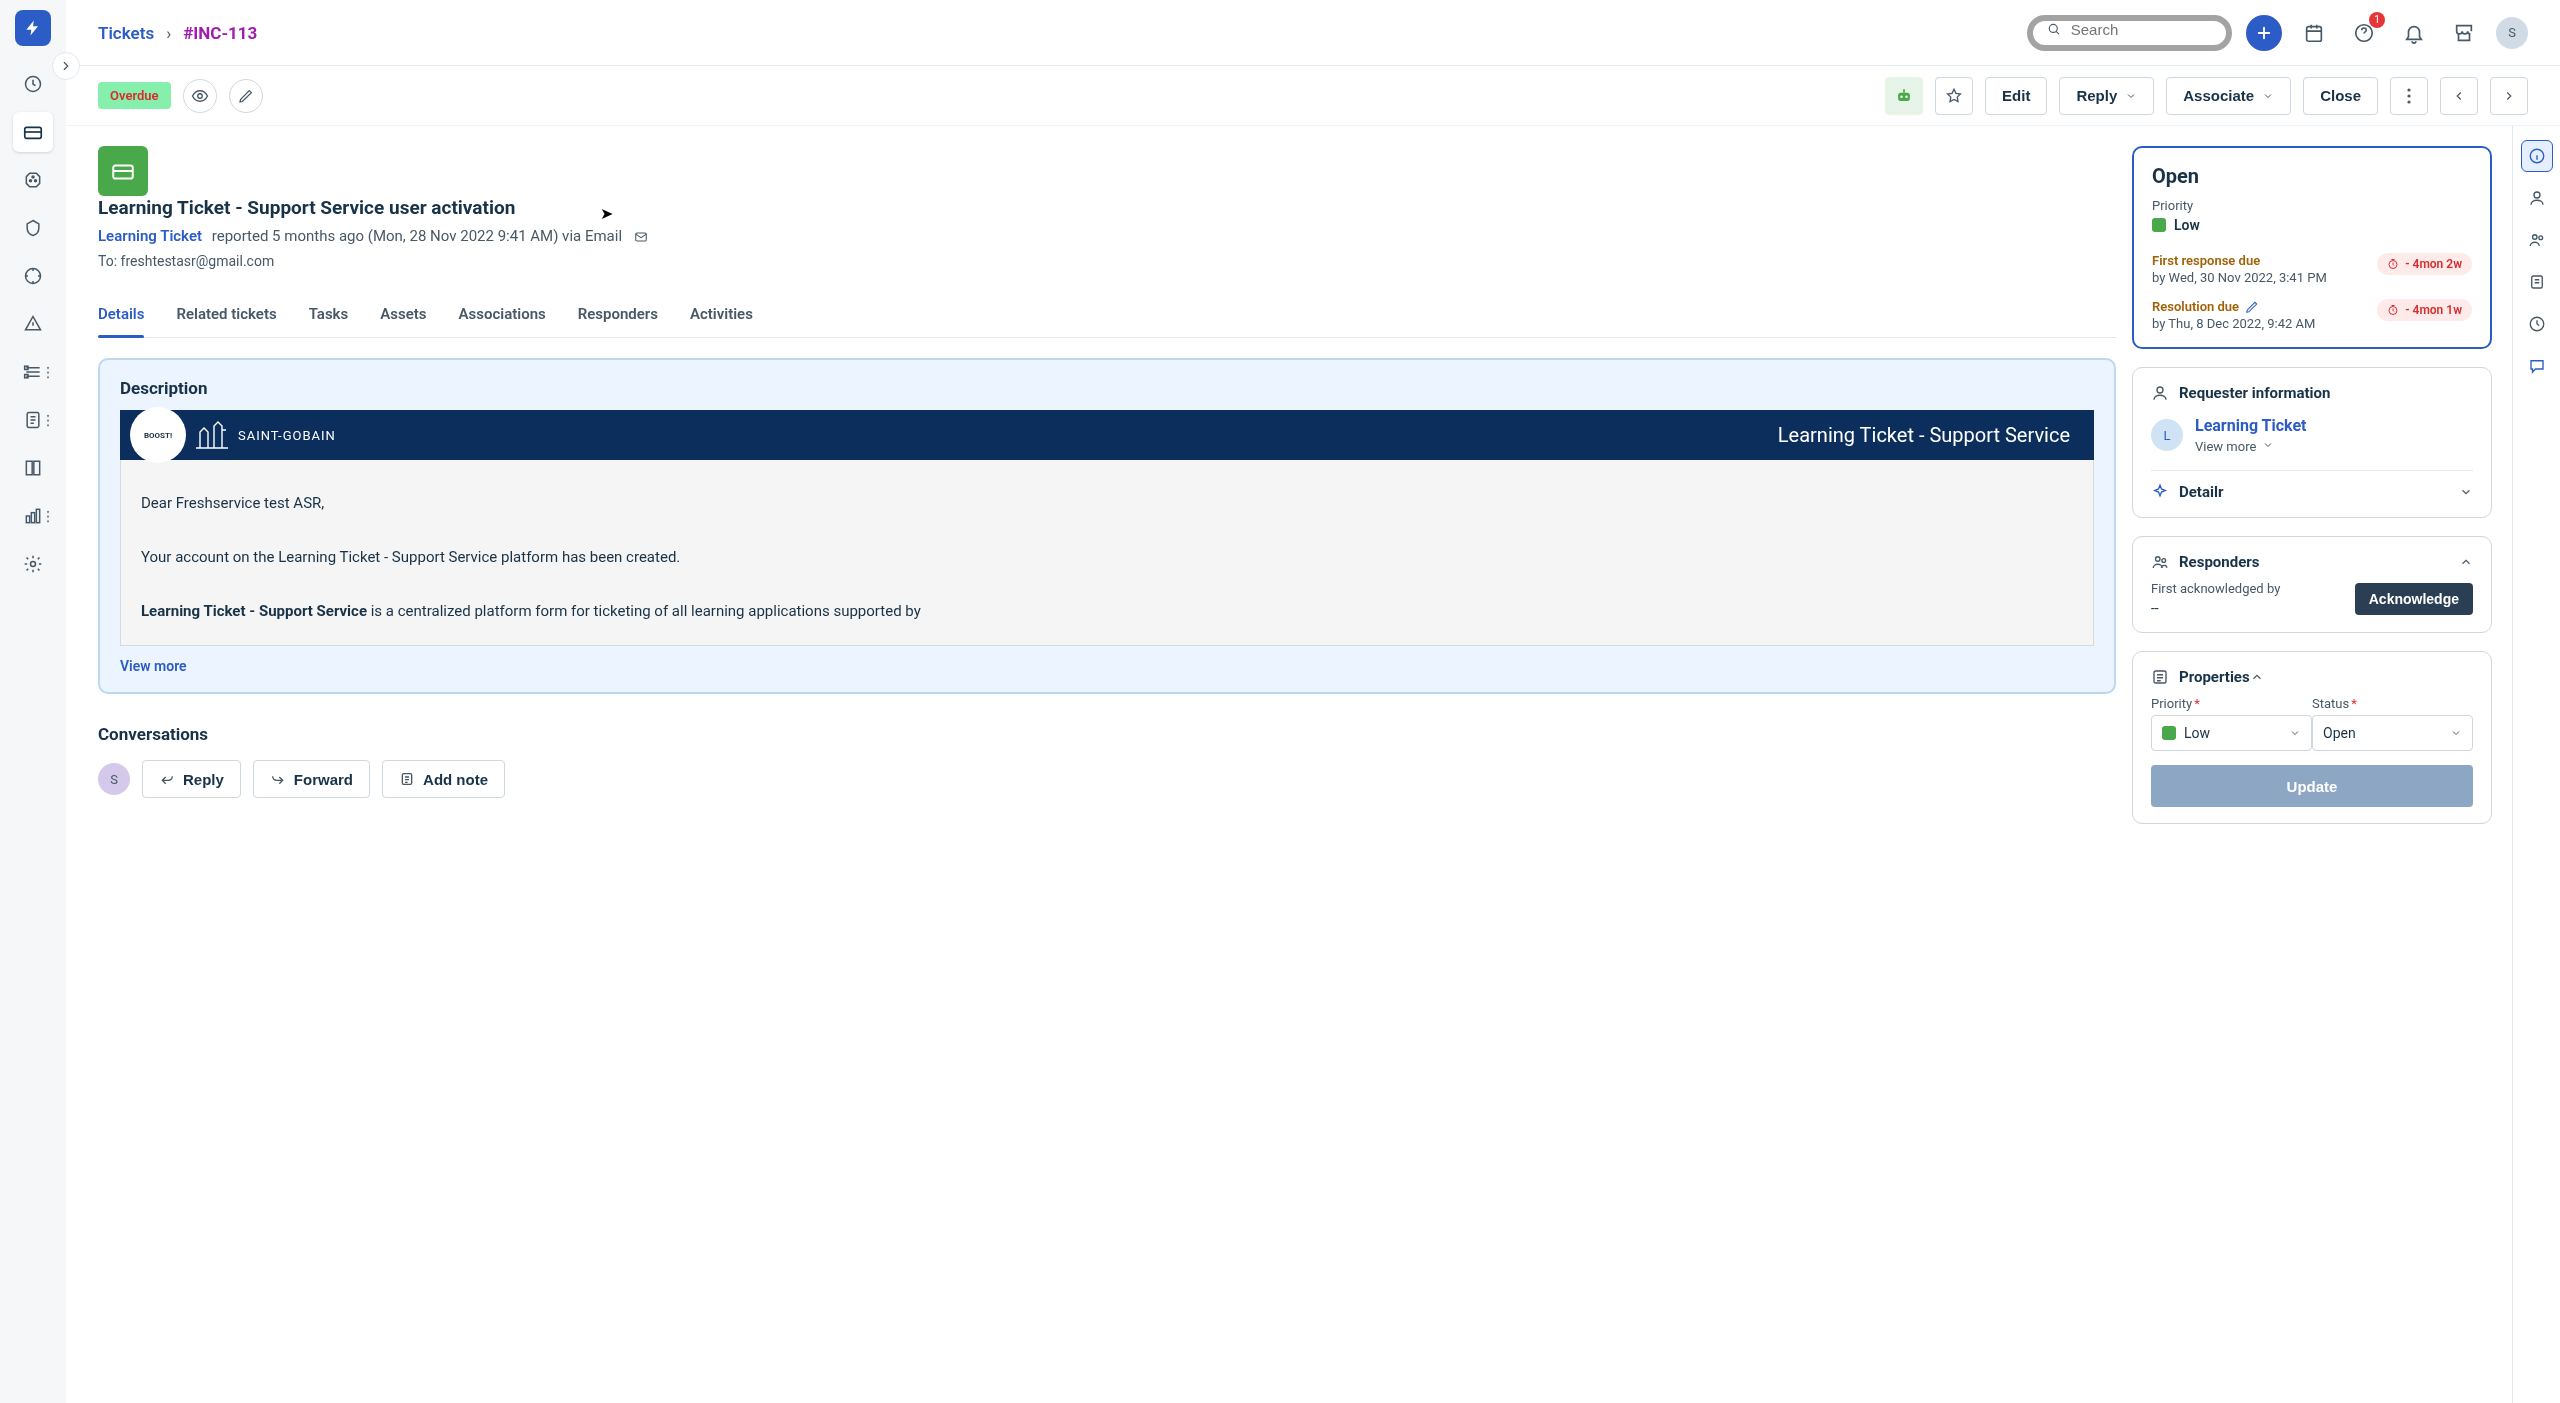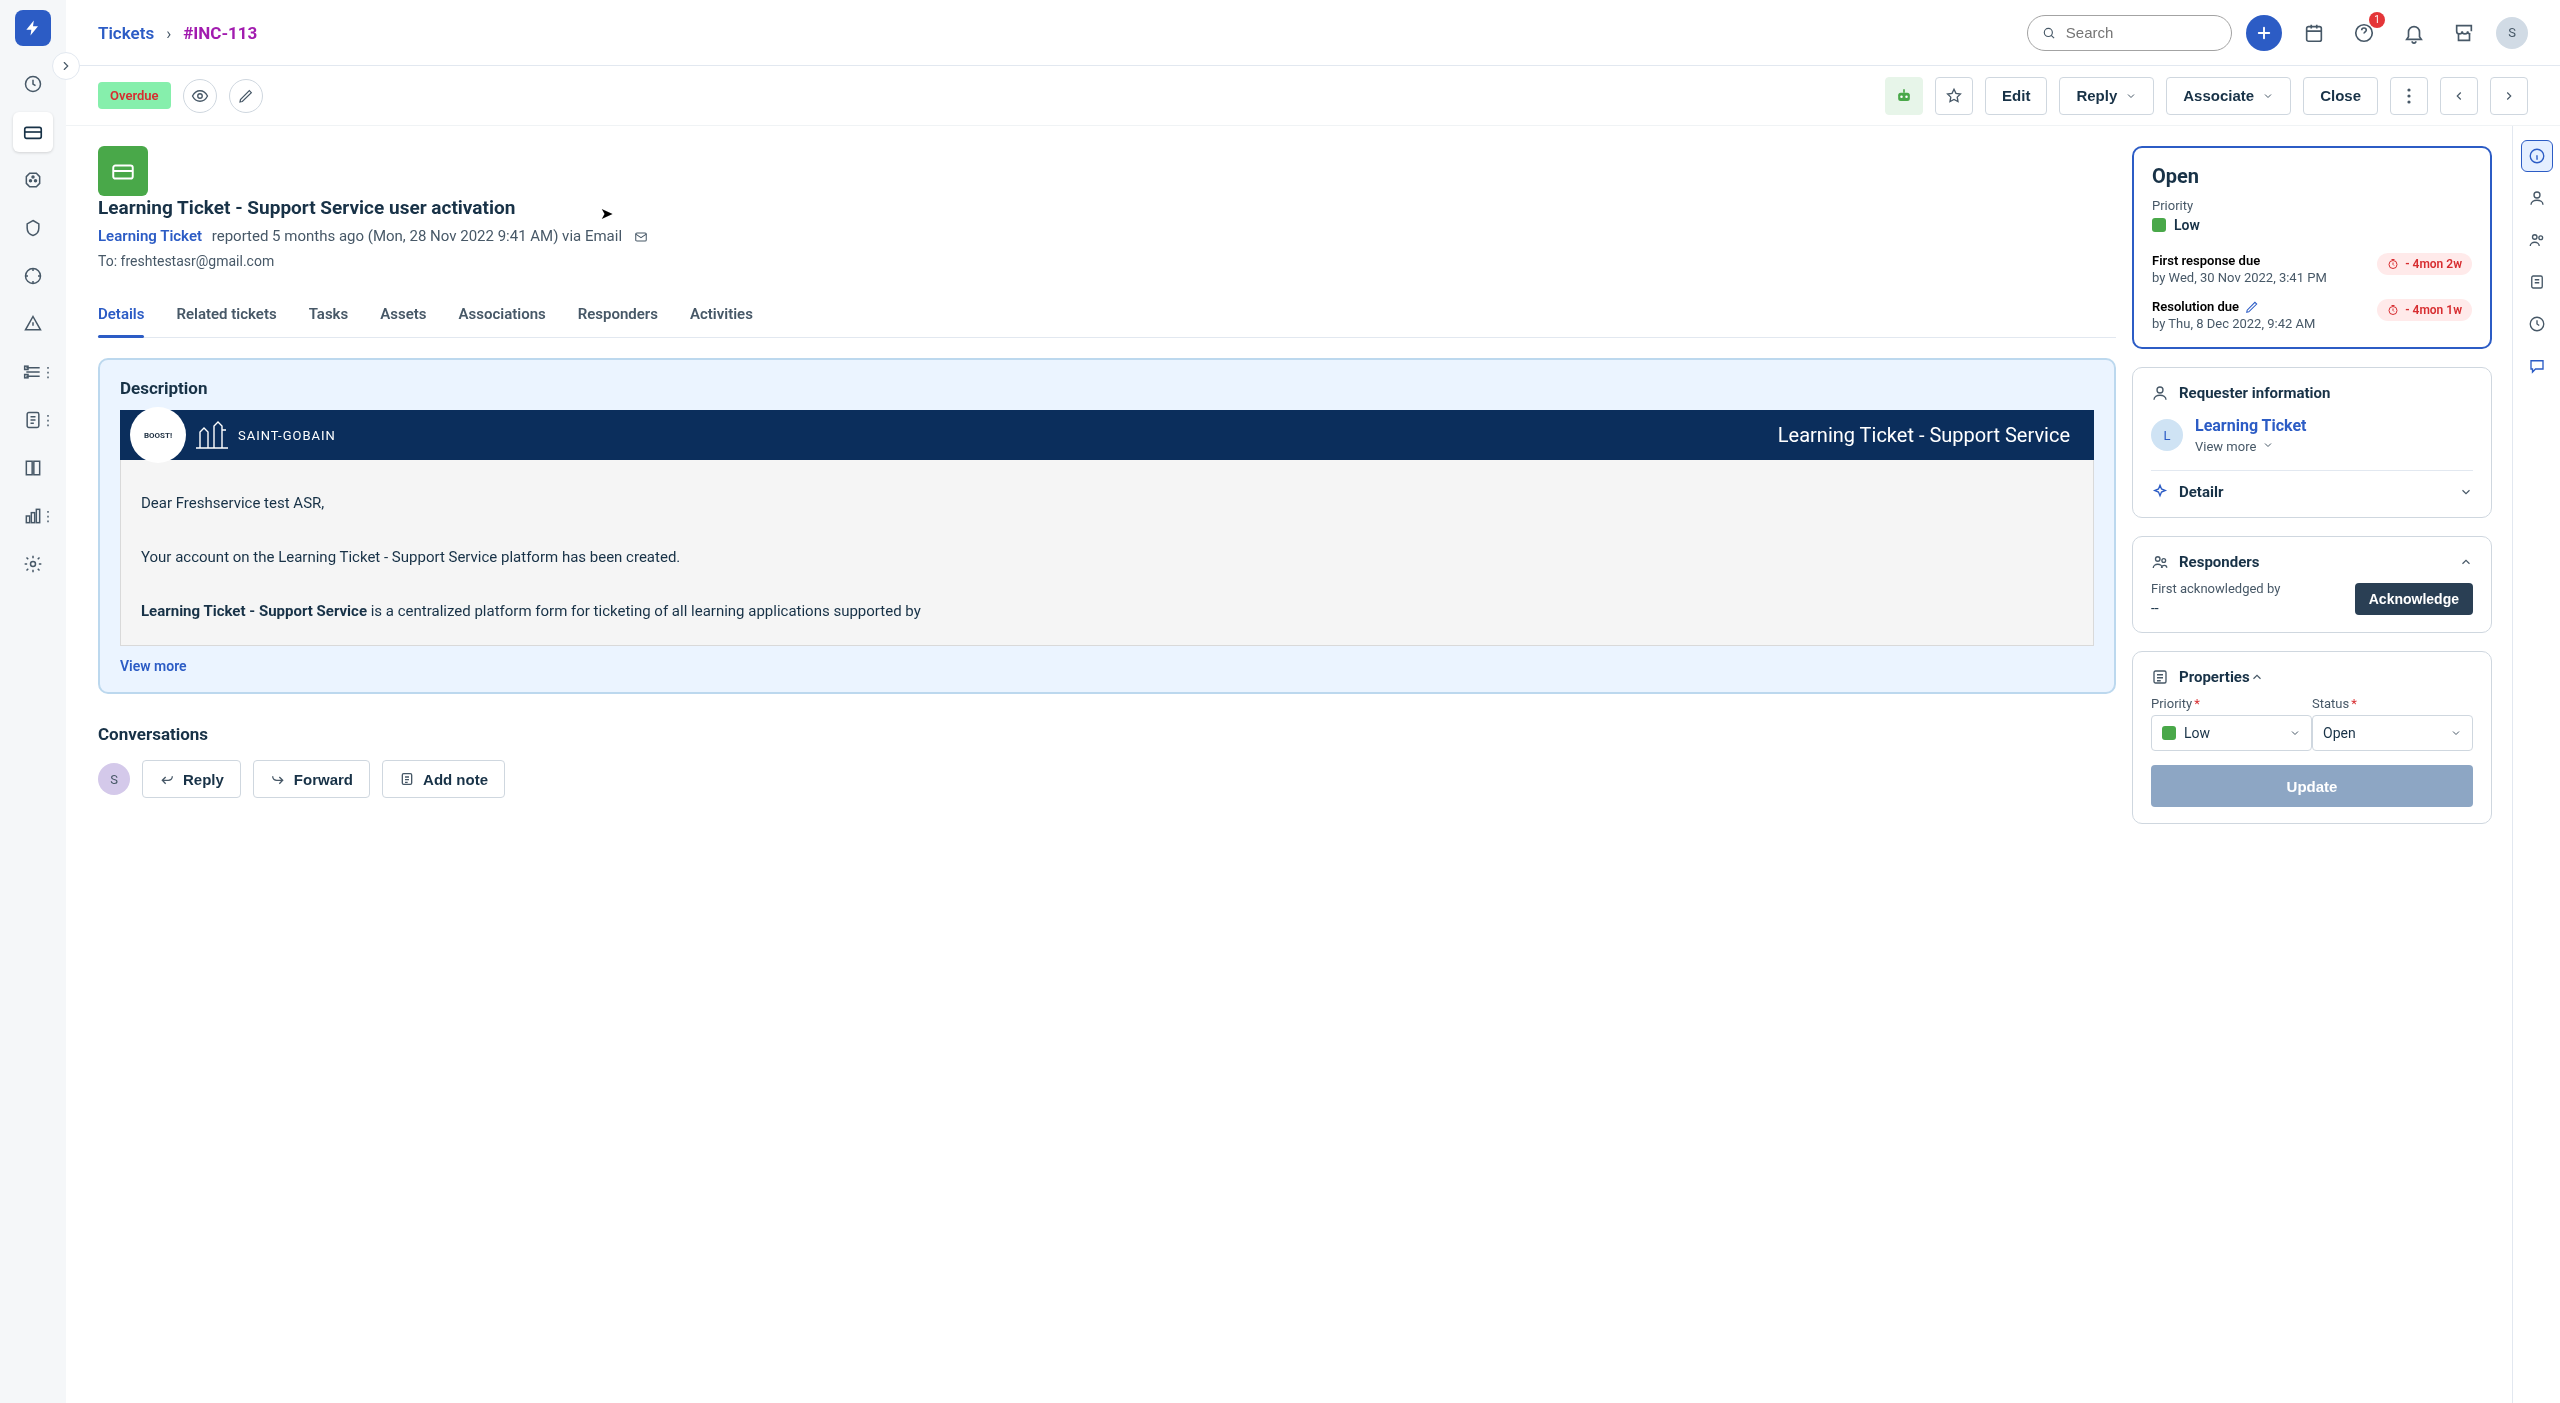--- a/index.html
+++ b/index.html
@@ -16,21 +16,21 @@
 .leftnav .expand-btn { position: absolute; top: 52px; right: -14px; width: 28px; height: 28px; background: #fff; border: 1px solid #e2e8f0; border-radius: 50%; display: flex; align-items: center; justify-content: center; cursor: pointer; z-index: 5; }
 
 
 .main { flex: 1; display: flex; flex-direction: column; min-width: 0; }
 .topbar { height: 66px; border-bottom: 1px solid #e2e8f0; display: flex; align-items: center; padding: 0 32px; gap: 14px; }
 .breadcrumb { display: flex; align-items: center; gap: 12px; font-size: 17px; }
 .breadcrumb .crumb-link { color: #2c5cc5; font-weight: 600; cursor: pointer; }
 .breadcrumb .chev { color: #475867; }
 .breadcrumb .crumb-current { font-weight: 700; color: #a21caf; }
 .topbar .spacer { flex: 1; }
-.search-box { display: flex; align-items: center; gap: 10px; width: 205px; height: 36px; border: 1px solid #a3a3a3; border-radius: 18px; padding: 0 14px; color: #475867; }
+.search-box { display: flex; align-items: flex-start; gap: 10px; width: 205px; height: 36px; border: 6px solid #a3a3a3; border-radius: 18px; padding: 0 14px; color: #475867; }
 .search-box input { border: none; outline: none; font-size: 15px; color: #475867; background: transparent; width: 100%; }
 .icon-btn { width: 36px; height: 36px; display: flex; align-items: center; justify-content: center; border-radius: 50%; cursor: pointer; position: relative; }
 .icon-btn.primary { background: #2c5cc5; color: #fff; }
 .badge { position: absolute; top: -3px; right: -3px; background: #e43538; color: #fff; font-size: 10px; border-radius: 8px; min-width: 16px; height: 16px; display: flex; align-items: center; justify-content: center; padding: 0 4px; }
 .user-avatar { width: 32px; height: 32px; border-radius: 50%; background: #d1dbe5; display: flex; align-items: center; justify-content: center; color: #475867; font-size: 13px; }
 
 
 .actionbar { height: 60px; display: flex; align-items: center; padding: 0 32px; gap: 12px; border-bottom: 1px solid #f0f3f5; }
 .chip-overdue { background: #86efac; color: #d72d30; font-size: 13px; font-weight: 600; padding: 6px 12px; border-radius: 4px; }
 .round-btn { width: 34px; height: 34px; border: 1px solid #cfd7df; border-radius: 50%; display: flex; align-items: center; justify-content: center; cursor: pointer; }
@@ -78,21 +78,21 @@
 .small-avatar { width: 32px; height: 32px; border-radius: 50%; background: #d4c9ea; display:flex; align-items:center; justify-content:center; color:#475867; font-size:13px; }
 
 
 .card { border: 1px solid #cfd7df; border-radius: 10px; padding: 16px 18px; }
 .card.status { border: 2px solid #2c5cc5; }
 .card h4 { font-size: 20px; font-weight: 700; margin-bottom: 10px; color: #183247; }
 .field-label { font-size: 13px; color: #475867; margin-bottom: 4px; }
 .prio-chip { display: inline-flex; align-items: center; gap: 8px; font-weight: 600; margin-bottom: 14px; }
 .prio-dot { width: 14px; height: 14px; background: #49a849; border-radius: 3px; }
 .due-row { display: flex; justify-content: space-between; align-items: flex-start; margin-top: 6px; }
-.due-row .left .lbl { font-size: 13px; font-weight: 600; color: #000000; }
+.due-row .left .lbl { font-size: 13px; font-weight: 600; color: #a16207; }
 .due-row .left .val { font-size: 13px; color: #475867; margin-top: 2px; }
 .overdue-pill { background: #ffeaea; color: #d72d30; font-size: 12px; font-weight: 600; padding: 4px 10px; border-radius: 12px; display: inline-flex; align-items: center; gap: 6px; }
 .sec-head { display: flex; align-items: center; gap: 10px; font-size: 15px; font-weight: 700; color: #183247; }
 .requester { display: flex; gap: 12px; margin-top: 14px; align-items: center; }
 .req-avatar { width: 32px; height: 32px; border-radius: 50%; background: #cfe3f4; display:flex; align-items:center; justify-content:center; color:#2c5cc5; font-size:13px; }
 .req-name { color: #2c5cc5; font-weight: 700; font-size: 16px; }
 .req-viewmore { font-size: 13px; color: #475867; margin-top: 4px; display: inline-flex; gap: 6px; cursor: pointer; }
 .detail-row { display: flex; align-items: center; justify-content: space-between; margin-top: 16px; padding-top: 12px; border-top: 1px solid #e2e8f0; }
 .resp-sec .row1 { display: flex; justify-content: space-between; align-items: center; margin-top: 10px; }
 .ack-btn { background: #2a3f54; color: #fff; border: none; border-radius: 4px; padding: 8px 14px; font-size: 14px; font-weight: 600; cursor: pointer; }

